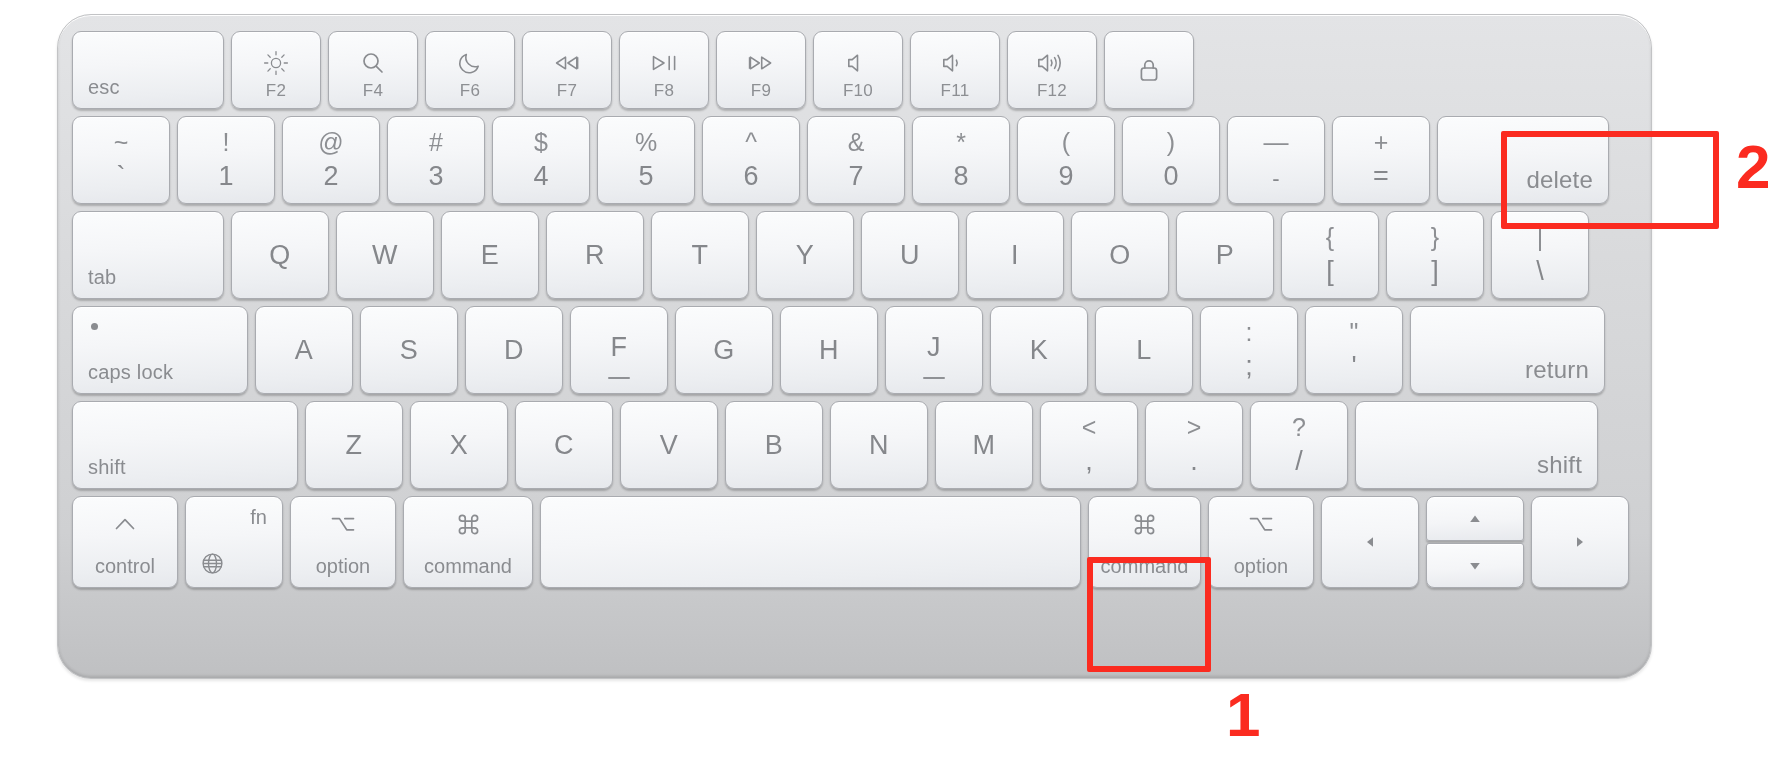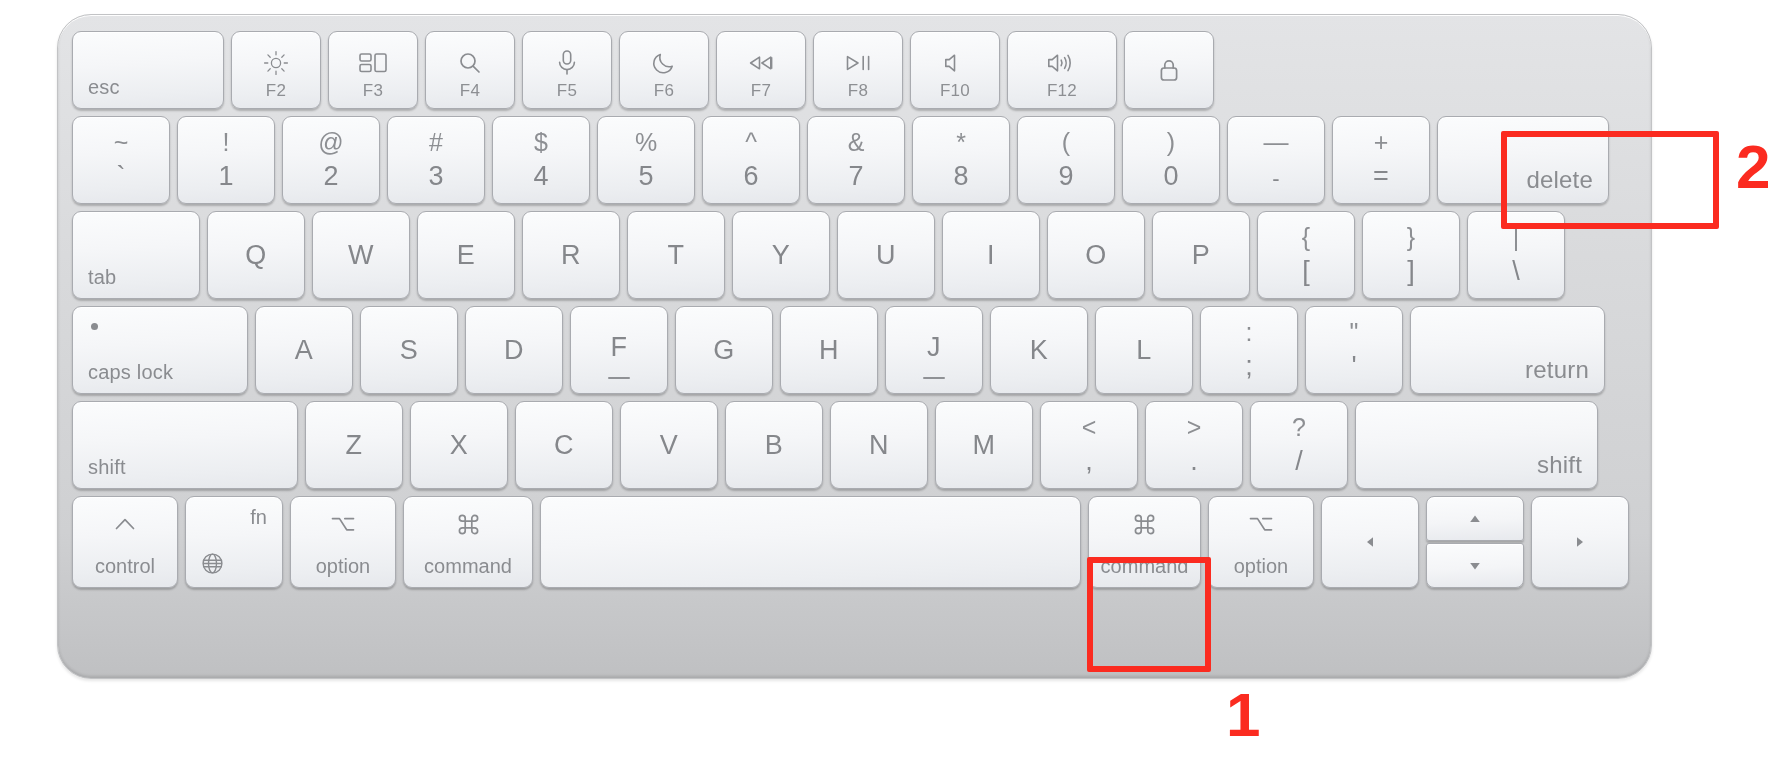--- a/index.html
+++ b/index.html
@@ -255,51 +255,31 @@
             <svg width="30" height="30" viewBox="0 0 30 30" fill="none" stroke="#8a8c90" stroke-width="1.3">
               <circle cx="15" cy="15" r="4.6"></circle>
               <g stroke-linecap="round">
                 <path d="M15 3.6v3.2M15 23.2v3.2M3.6 15h3.2M23.2 15h3.2M6.9 6.9l2.3 2.3M20.8 20.8l2.3 2.3M23.1 6.9l-2.3 2.3M9.2 20.8l-2.3 2.3"></path>
               </g>
             </svg>
           </span>
           <span class="fn-label">F2</span>
         </div>
 
-        <div class="key" style="width:90px">
-          <span class="fn-icon">
-            <svg width="30" height="22" viewBox="0 0 30 22" fill="none" stroke="#8a8c90" stroke-width="1.6">
-              <rect x="2" y="2" width="11" height="7" rx="1.6"></rect>
-              <rect x="2" y="12.5" width="11" height="7" rx="1.6"></rect>
-              <rect x="17" y="2" width="11" height="17.5" rx="1.6"></rect>
-            </svg>
-          </span>
-          <span class="fn-label">F3</span>
-        </div>
 
         <div class="key" style="width:90px">
           <span class="fn-icon">
             <svg width="26" height="26" viewBox="0 0 26 26" fill="none" stroke="#8a8c90" stroke-width="1.7">
               <circle cx="11" cy="11" r="7"></circle>
               <path d="M16.3 16.3L22 22" stroke-linecap="round"></path>
             </svg>
           </span>
           <span class="fn-label">F4</span>
         </div>
 
-        <div class="key" style="width:90px">
-          <span class="fn-icon">
-            <svg width="22" height="28" viewBox="0 0 22 28" fill="none" stroke="#8a8c90" stroke-width="1.6">
-              <rect x="7.3" y="2" width="7.4" height="13" rx="3.7"></rect>
-              <path d="M3.6 13.2c0 4.1 3.3 7.4 7.4 7.4s7.4-3.3 7.4-7.4" stroke-linecap="round"></path>
-              <path d="M11 20.8V25" stroke-linecap="round"></path>
-            </svg>
-          </span>
-          <span class="fn-label">F5</span>
-        </div>
 
         <div class="key" style="width:90px">
           <span class="fn-icon">
             <svg width="26" height="26" viewBox="0 0 26 26" fill="none" stroke="#8a8c90" stroke-width="1.6">
               <path d="M21.2 16.2A9.4 9.4 0 0 1 9.3 4.4a9.4 9.4 0 1 0 11.9 11.8z" stroke-linejoin="round"></path>
             </svg>
           </span>
           <span class="fn-label">F6</span>
         </div>
 
@@ -317,32 +297,51 @@
         <div class="key" style="width:90px">
           <span class="fn-icon">
             <svg width="30" height="20" viewBox="0 0 30 20" fill="none" stroke="#8a8c90" stroke-width="1.6" stroke-linejoin="round">
               <path d="M4.5 3.6v12.8L15 10z"></path>
               <path d="M20.2 3.6v12.8M25.6 3.6v12.8" stroke-linecap="round"></path>
             </svg>
           </span>
           <span class="fn-label">F8</span>
         </div>
 
+        <div class="key" style="width:90px">
+          <span class="fn-icon">
+            <svg width="34" height="20" viewBox="0 0 34 20" fill="none" stroke="#8a8c90" stroke-width="1.6" stroke-linejoin="round">
+              <path d="M6.4 4.2v11.6l8.9-5.8z"></path>
+              <path d="M17.7 4.2v11.6l8.9-5.8z"></path>
+              <path d="M5.6 4.2v11.6"></path>
+            </svg>
+          </span>
+          <span class="fn-label">F9</span>
+        </div>
 
         <div class="key" style="width:90px">
           <span class="fn-icon">
             <svg width="24" height="22" viewBox="0 0 24 22" fill="none" stroke="#8a8c90" stroke-width="1.6" stroke-linejoin="round">
               <path d="M11.5 3.2L6.2 7.6H2.8v6.8h3.4l5.3 4.4z"></path>
             </svg>
           </span>
           <span class="fn-label">F10</span>
         </div>
 
-
-        <div class="key" style="width:110px">
+        <div class="key" style="width:90px">
+          <span class="fn-icon">
+            <svg width="28" height="22" viewBox="0 0 28 22" fill="none" stroke="#8a8c90" stroke-width="1.6" stroke-linejoin="round">
+              <path d="M11.5 3.2L6.2 7.6H2.8v6.8h3.4l5.3 4.4z"></path>
+              <path d="M15.4 8.2c.9 1.6.9 3.9 0 5.5" stroke-linecap="round"></path>
+            </svg>
+          </span>
+          <span class="fn-label">F11</span>
+        </div>
+
+        <div class="key" style="width:90px">
           <span class="fn-icon">
             <svg width="32" height="22" viewBox="0 0 32 22" fill="none" stroke="#8a8c90" stroke-width="1.6" stroke-linejoin="round">
               <path d="M11.5 3.2L6.2 7.6H2.8v6.8h3.4l5.3 4.4z"></path>
               <path d="M15.2 8.2c.9 1.6.9 3.9 0 5.5M18.6 5.6c2 3.1 2 7.7 0 10.8M22 3.4c2.9 4.4 2.9 10.8 0 15.2" stroke-linecap="round"></path>
             </svg>
           </span>
           <span class="fn-label">F12</span>
         </div>
 
         <div class="key" style="width:90px">
@@ -407,21 +406,21 @@
         <div class="key" style="width:98px">
           <span class="legend-top">+</span>
           <span class="legend-bot">=</span>
         </div>
         <div class="key" style="width:172px">
           <span class="legend-br">delete</span>
         </div>
       </div>
 
       <div class="row" id="row-qwerty">
-        <div class="key" style="width:128px">
+        <div class="key" style="width:152px">
           <span class="legend-bl">tab</span>
         </div>
         <div class="key" style="width:98px">
             <span class="legend-center">Q</span>
           </div>
         <div class="key" style="width:98px">
             <span class="legend-center">W</span>
           </div>
         <div class="key" style="width:98px">
             <span class="legend-center">E</span>

